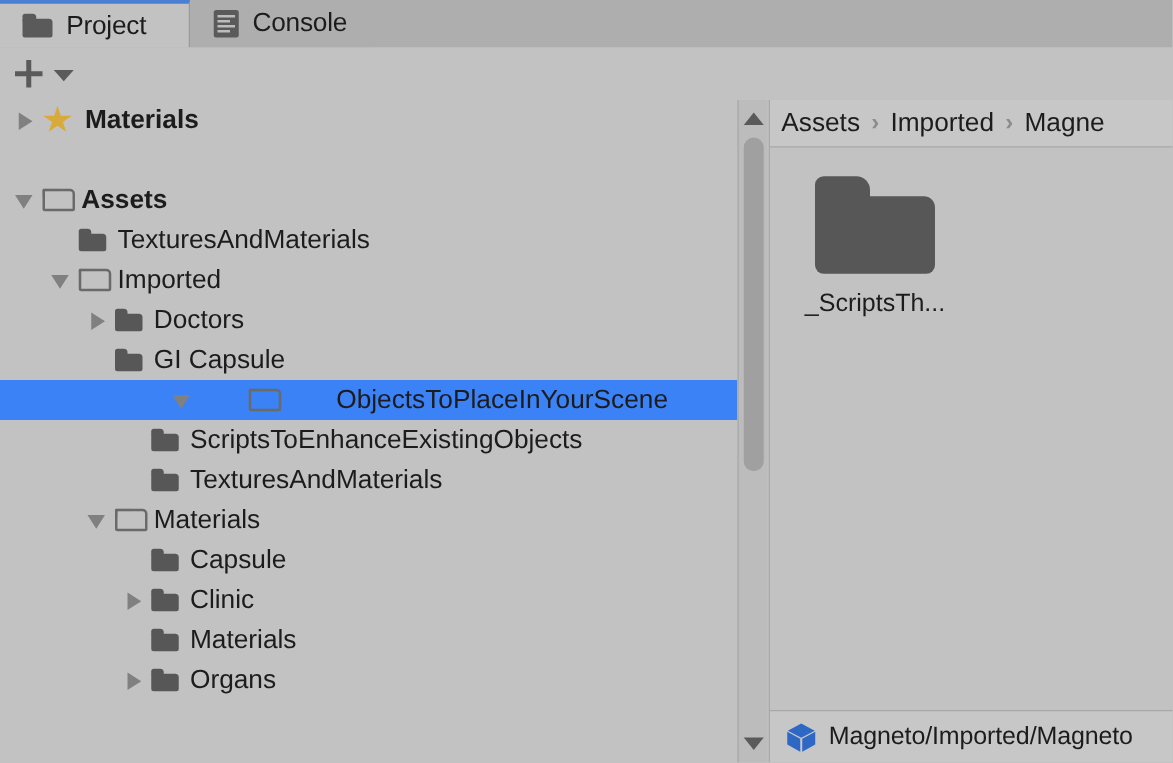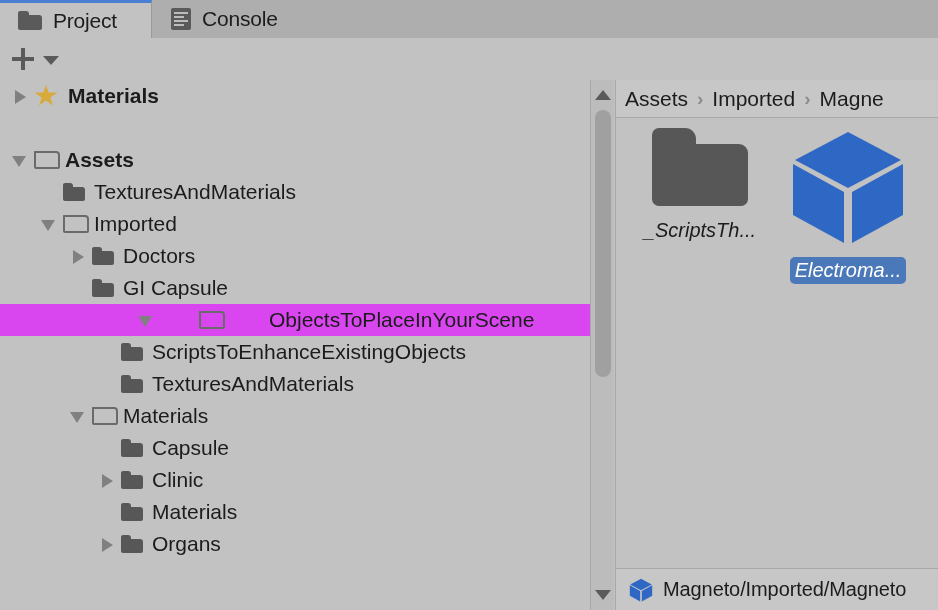--- a/index.html
+++ b/index.html
@@ -107,21 +107,21 @@
   }
   .row {
     position: relative;
     height: 32px;
     display: flex; align-items: center;
     font-size: 21px;
     color: #1c1c1c;
     white-space: nowrap;
     cursor: default;
   }
-  .row.selected { background: #d946ef; gap: 39px; }
+  .row.selected { background: #3b82f6; gap: 39px; }
   .row.bold { font-weight: bold; }
 
   .twisty {
     width: 26px; height: 32px; flex: 0 0 auto;
     position: relative;
   }
   .twisty.closed::after {
     content: ""; position: absolute; left: 7px; top: 10px;
     width: 0; height: 0;
     border-top: 7px solid transparent;
@@ -216,24 +216,23 @@
   }
   .crumb { cursor: default; }
   .crumb-sep {
     margin: 0 9px;
     color: #8c8c8c;
     font-size: 19px;
     font-weight: bold;
   }
 
   .grid {
-    position: absolute; left: 0; top: 26px;
+    position: absolute; left: 0; top: 39px;
     width: 323px; height: 450px;
     overflow: hidden;
-    font-style: italic;
   }
   .cell {
     position: absolute;
     width: 128px;
     display: flex; flex-direction: column; align-items: center;
     cursor: default;
   }
   .cell.c1 { left: 20px;  top: 22px; }
   .cell.c2 { left: 168px; top: 22px; }
 
@@ -417,30 +416,20 @@
         <span class="crumb">Magne</span>
       </div>
 
     <div class="grid">
 
       <div class="cell c1">
         <span class="big-folder"></span>
         <span class="cell-label">_ScriptsTh...</span>
       </div>
 
-      <div class="cell c2">
-        <span class="big-cube">
-          <svg width="118" height="118" viewBox="0 0 118 118">
-            <polygon points="59,4 112,32 59,60 6,32" fill="#2f68c4"></polygon>
-            <polygon points="4,36 55,64 55,115 4,87" fill="#2f68c4" rx="4"></polygon>
-            <polygon points="114,36 63,64 63,115 114,87" fill="#2f68c4"></polygon>
-          </svg>
-        </span>
-        <span class="cell-label selected">Electroma...</span>
-      </div>
 
     </div>
 
     <div class="statusbar">
       <span class="mini-cube">
         <svg width="24" height="24" viewBox="0 0 118 118">
           <polygon points="59,4 112,32 59,60 6,32" fill="#2f68c4"></polygon>
           <polygon points="4,36 55,64 55,115 4,87" fill="#2f68c4"></polygon>
           <polygon points="114,36 63,64 63,115 114,87" fill="#2f68c4"></polygon>
         </svg>

